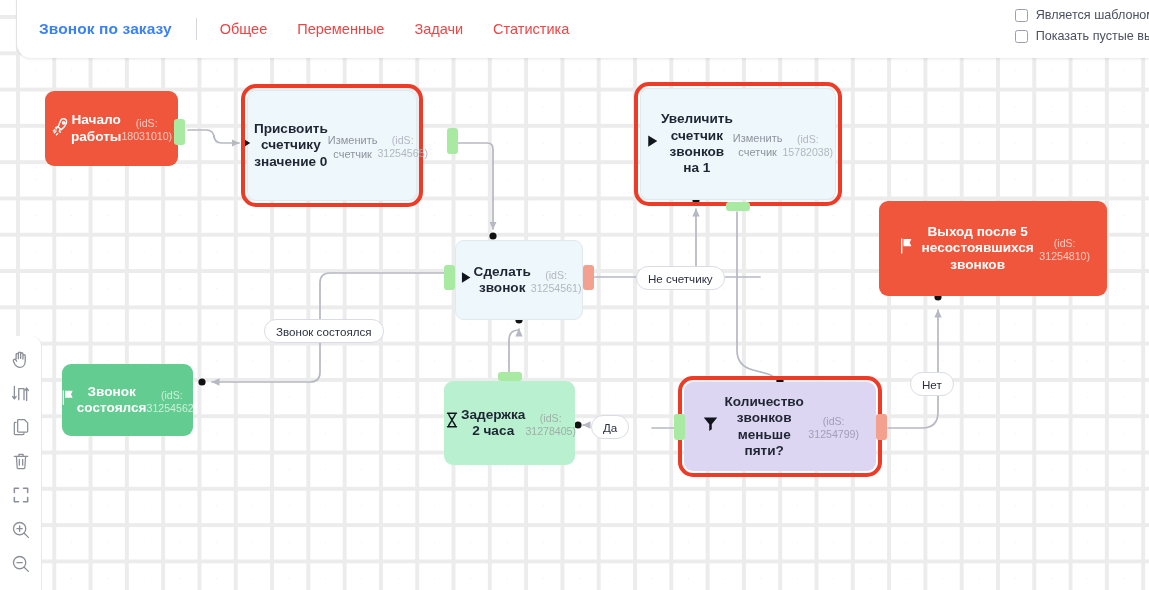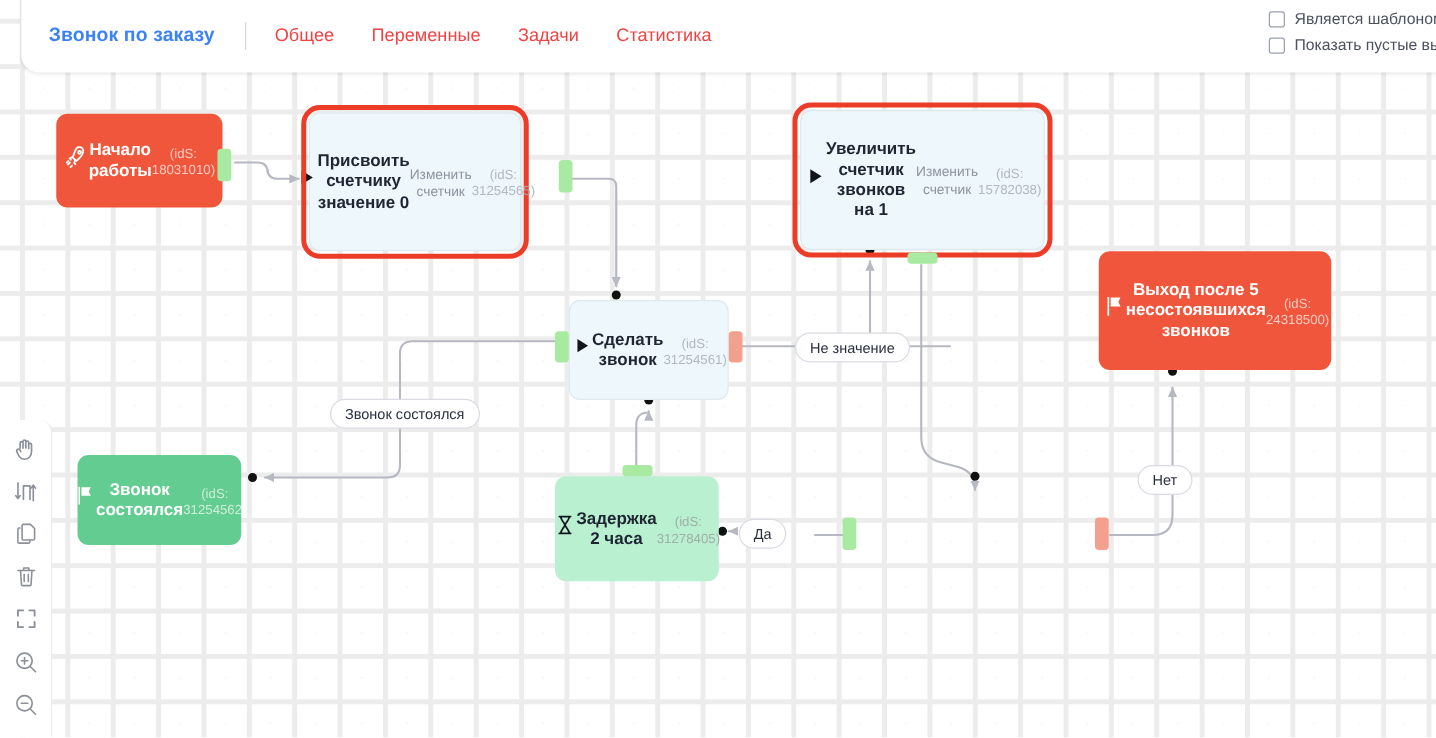--- a/index.html
+++ b/index.html
@@ -190,21 +190,21 @@
       <circle cx="493" cy="236" r="3.6"></circle>
       <circle cx="519" cy="320" r="3.6"></circle>
       <circle cx="696" cy="200" r="3.6"></circle>
       <circle cx="938" cy="297" r="3.6"></circle>
       <circle cx="202" cy="382" r="3.6"></circle>
       <circle cx="578" cy="425" r="3.6"></circle>
       <circle cx="780" cy="381" r="3.6"></circle>
     </g>
   </svg>
 
-  <div class="edge-label" style="left:636px;top:266px;">Не значение</div>
+  <div class="edge-label" style="left:636px;top:266px;">Не счетчику</div>
   <div class="edge-label" style="left:264px;top:319px;">Звонок состоялся</div>
   <div class="edge-label" style="left:910px;top:372px;">Нет</div>
   <div class="edge-label" style="left:591px;top:415px;">Да</div>
 
   <div class="node n-orange solid" style="left:45px;top:91px;width:133px;height:75px;">
     <span class="n-icon">
       <svg width="20" height="20" viewBox="0 0 24 24" fill="none" stroke="currentColor" stroke-width="1.7" stroke-linecap="round" stroke-linejoin="round">
         <path d="M13.5 3.5c3.5-1 6 1.5 5 5-0.8 2.8-4 6.2-6.4 8.1l-3.7-3.7C10.3 10.4 10.7 4.3 13.5 3.5z"></path>
         <circle cx="15.2" cy="8.2" r="1.4"></circle>
         <path d="M8.4 12.9 5.6 14l1.2 1.2M11 15.5l-1 2.8 1.2 1.2"></path>
@@ -245,28 +245,28 @@
       <svg width="17" height="17" viewBox="0 0 24 24" fill="currentColor">
           <path d="M7 4.5 19 12 7 19.5z"></path>
         </svg>
     </span>
     <div class="n-title">Сделать звонок</div>
     <div class="n-id">(idS: 31254561)</div>
   </div>
   <div class="port green" style="left:444px;top:265px;width:11px;height:25px;"></div>
   <div class="port salmon" style="left:583px;top:265px;width:11px;height:25px;"></div>
 
-  <div class="node n-orange solid" style="left:879px;top:201px;width:186px;height:95px;">
+  <div class="node n-orange solid" style="left:879px;top:201px;width:228px;height:95px;">
     <span class="n-icon">
       <svg width="20" height="20" viewBox="0 0 24 24" fill="currentColor">
           <path d="M6 3h1.6v18H6zM9 3.6h9.5l-2.1 4.3 2.1 4.3H9z"></path>
         </svg>
     </span>
     <div class="n-title">Выход после 5 несостоявшихся звонков</div>
-    <div class="n-id">(idS: 24318500)</div>
+    <div class="n-id">(idS: 31254810)</div>
   </div>
 
   <div class="node n-green solid" style="left:62px;top:364px;width:131px;height:72px;">
     <span class="n-icon">
       <svg width="19" height="19" viewBox="0 0 24 24" fill="currentColor">
           <path d="M6 3h1.6v18H6zM9 3.6h9.5l-2.1 4.3 2.1 4.3H9z"></path>
         </svg>
     </span>
     <div class="n-title">Звонок состоялся</div>
     <div class="n-id">(idS: 31254562)</div>
@@ -276,20 +276,29 @@
     <span class="n-icon">
       <svg width="18" height="18" viewBox="0 0 24 24" fill="none" stroke="currentColor" stroke-width="1.9" stroke-linecap="round" stroke-linejoin="round">
         <path d="M6 3h12M6 21h12M7.5 3c0 4 3 5.2 4.5 9 1.5-3.8 4.5-5 4.5-9M7.5 21c0-4 3-5.2 4.5-9 1.5 3.8 4.5 5 4.5 9"></path>
       </svg>
     </span>
     <div class="n-title">Задержка 2 часа</div>
     <div class="n-id">(idS: 31278405)</div>
   </div>
   <div class="port green" style="left:498px;top:372px;width:24px;height:9px;"></div>
 
+  <div class="node n-lav selected" style="left:684px;top:382px;width:192px;height:89px;">
+    <span class="n-icon">
+      <svg width="19" height="19" viewBox="0 0 24 24" fill="currentColor">
+          <path d="M3.5 4.5h17L13.6 13v6.4l-3.2 2V13z"></path>
+        </svg>
+    </span>
+    <div class="n-title">Количество звонков меньше пяти?</div>
+    <div class="n-id">(idS: 31254799)</div>
+  </div>
   <div class="port green" style="left:674px;top:414px;width:11px;height:26px;"></div>
   <div class="port salmon" style="left:876px;top:414px;width:11px;height:26px;"></div>
 
   <div id="header">
     <div id="header-inner">
       <div id="flow-title">Звонок по заказу</div>
       <div id="title-divider"></div>
       <div class="tab">Общее</div>
       <div class="tab">Переменные</div>
       <div class="tab">Задачи</div>

